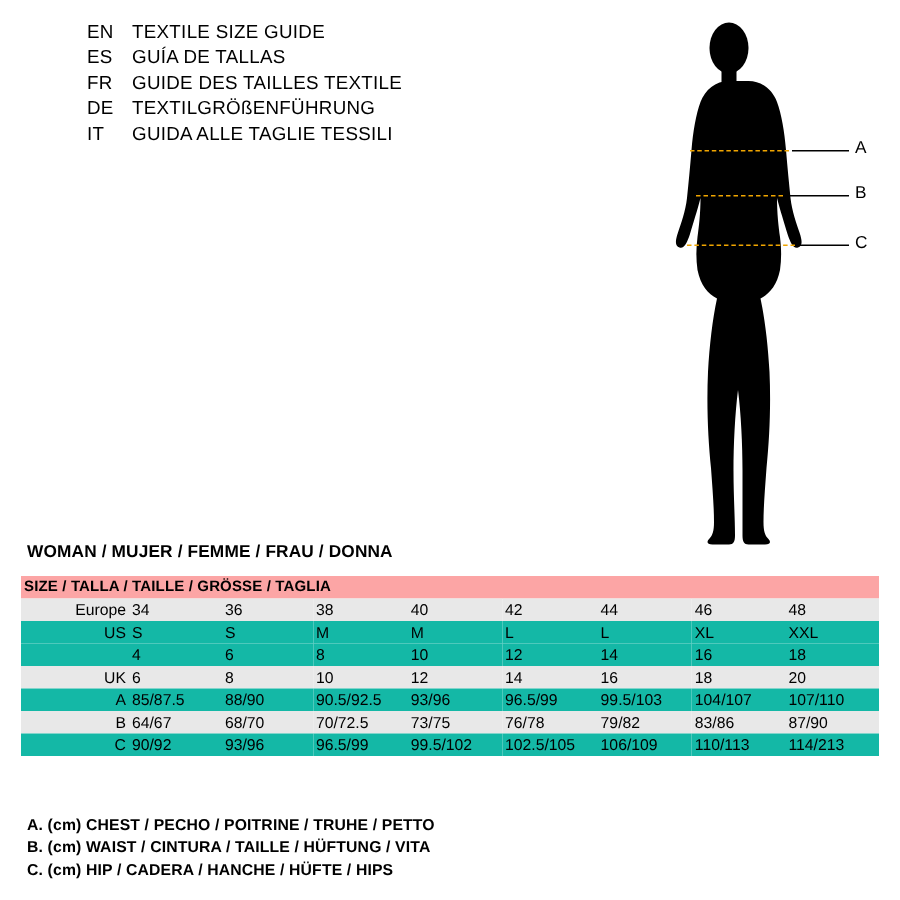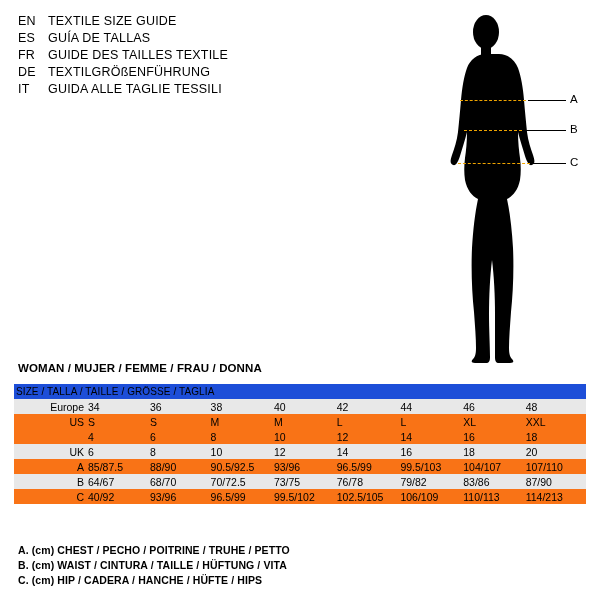--- a/index.html
+++ b/index.html
@@ -31,20 +31,21 @@
     display: flex;
     align-items: baseline;
     height: 17px;
     font-size: 12.5px;
     letter-spacing: 0.2px;
   }
   .lang-code {
     width: 30px;
     flex: 0 0 30px;
     font-size: 12.5px;
+    margin-left: 40px;
   }
   .lang-text {
     font-size: 12.5px;
     white-space: nowrap;
   }
 
   
   .figure-wrap {
     position: absolute;
     left: 420px;
@@ -89,31 +90,31 @@
     width: 572px;
     border-collapse: collapse;
     font-size: 10.5px;
   }
   table.size-table td {
     height: 15px;
     padding: 0 2px;
     vertical-align: middle;
   }
   .row-head td {
-    background: #1d4ed8;
-    font-weight: normal;
+    background: #fca5a5;
+    font-weight: bold;
     font-size: 10px;
     letter-spacing: 0.1px;
     height: 16px;
   }
   .row-light td {
     background: #e8e8e8;
   }
   .row-white td {
-    background: #f97316;
+    background: #14b8a6;
   }
   td.label-col {
     width: 74px;
     text-align: right;
     padding-left: 6px;
   }
   td.val {
     width: 62px;
   }
 
@@ -297,21 +298,21 @@
         <td class="val">70/72.5</td>
         <td class="val">73/75</td>
         <td class="val">76/78</td>
         <td class="val">79/82</td>
         <td class="val">83/86</td>
         <td class="val">87/90</td>
       </tr>
 
       <tr class="row-white">
         <td class="label-col">C</td>
-        <td class="val">40/92</td>
+        <td class="val">90/92</td>
         <td class="val">93/96</td>
         <td class="val">96.5/99</td>
         <td class="val">99.5/102</td>
         <td class="val">102.5/105</td>
         <td class="val">106/109</td>
         <td class="val">110/113</td>
         <td class="val">114/213</td>
       </tr>
     </tbody>
   </table>

